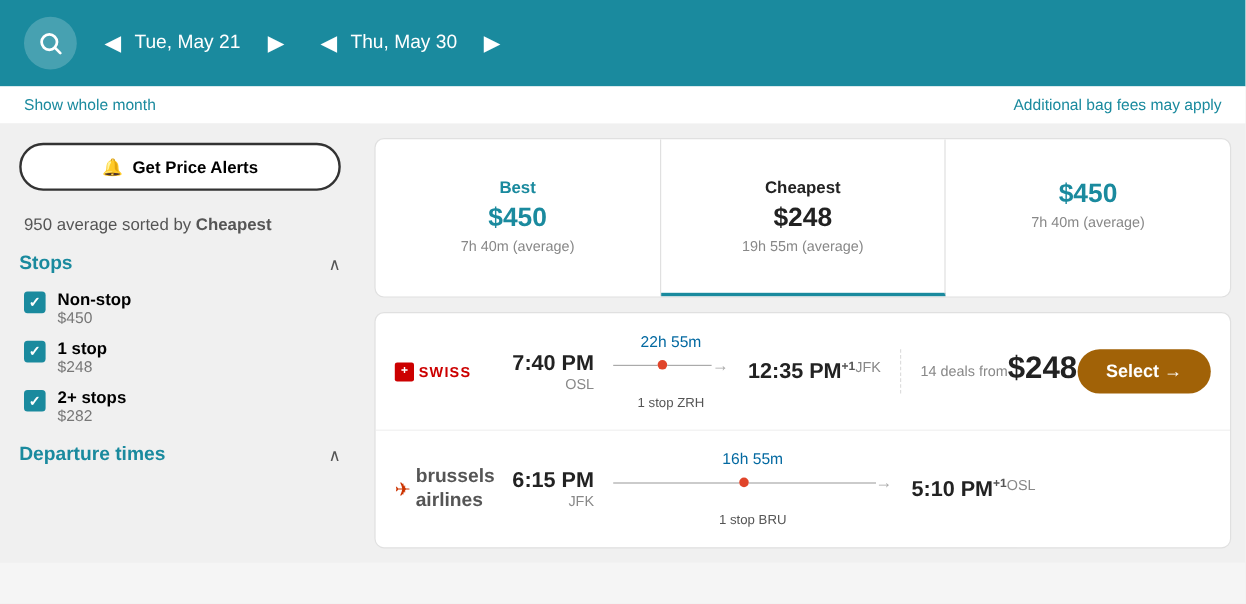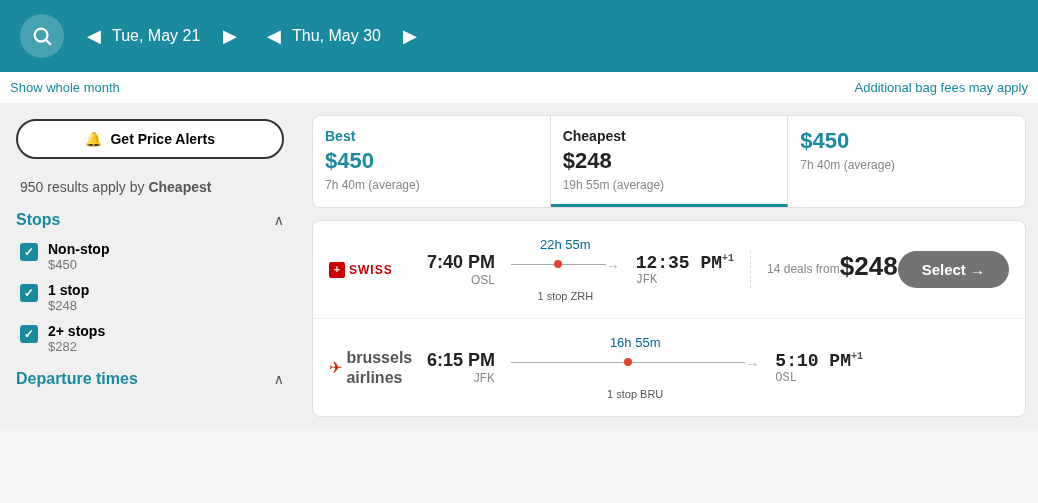--- a/index.html
+++ b/index.html
@@ -105,21 +105,22 @@
     .bct-card {
       background: white;
       border-radius: 8px;
       display: flex;
       overflow: hidden;
       margin-bottom: 12px;
       border: 1px solid #e0e0e0;
     }
     .bct-item {
       flex: 1;
-      padding: 12px;
+      padding: 32px;
+      text-align: center;
       cursor: pointer;
       border-right: 1px solid #e0e0e0;
     }
     .bct-item:last-child { border-right: none; }
     .bct-item.active { border-bottom: 3px solid #1a8a9e; }
     .bct-name { font-size: 14px; font-weight: 600; color: #555; margin-bottom: 4px; }
     .bct-name.teal { color: #1a8a9e; }
     .bct-price { font-size: 22px; font-weight: 700; color: #1a8a9e; margin-bottom: 4px; }
     .bct-price.dark { color: #222; }
     .bct-time { font-size: 12px; color: #888; }
@@ -151,51 +152,51 @@
     .flight-airport { font-size: 12px; color: #888; }
 
     .flight-route { flex: 1; display: flex; flex-direction: column; align-items: center; }
     .route-duration { font-size: 13px; color: #0369a1; margin-bottom: 4px; }
     .route-line { display: flex; align-items: center; width: 100%; position: relative; }
     .line { flex: 1; height: 1px; background: #aaa; }
     .dot { width: 8px; height: 8px; background: #e0442a; border-radius: 50%; flex-shrink: 0; }
     .arrow-right { font-size: 14px; color: #aaa; }
     .stop-info { font-size: 11px; color: #555; margin-top: 18px; }
 
-    .flight-arrival { display: flex; flex-direction: column; align-items: flex-start; min-width: 70px; font-family: Liberation Mono, monospace; }
+    .flight-arrival { display: flex; align-items: flex-start; min-width: 70px; }
     .arrival-time { font-size: 18px; font-weight: 700; color: #222; }
     .arrival-sup { font-size: 10px; vertical-align: super; font-weight: 700; color: #555; }
     .arrival-airport { font-size: 12px; color: #888; }
 
     .flight-price-section {
       display: flex; flex-direction: row; align-items: center;
       min-width: 130px; flex-shrink: 0;
       padding-left: 16px;
       border-left: 1px dashed #ddd;
     }
     .deals-from { font-size: 12px; color: #888; margin-bottom: 2px; }
     .price-big { font-size: 26px; font-weight: 700; color: #222; margin-bottom: 6px; }
 
     .select-btn {
-      background: #737373;
+      background: #a16207;
       color: white;
       border: none;
       border-radius: 25px;
       padding: 10px 24px;
       font-size: 15px;
       font-weight: 600;
       cursor: pointer;
       display: flex; align-items: center; gap: 6px;
       white-space: nowrap;
     }
 
     
     .top-header {
       background: white;
-      padding: 8px 10px;
+      padding: 8px 20px;
       display: flex; align-items: center; justify-content: space-between;
     }
   </style>
 </head>
 <body>
 
 <div class="header">
   <div class="search-icon-circle">
     <svg width="22" height="22" viewBox="0 0 24 24" fill="none">
       <circle cx="11" cy="11" r="7" stroke="white" stroke-width="2.5"></circle>
@@ -223,21 +224,21 @@
 
   <div class="sidebar">
 
     <button class="price-alert-btn">
       <span class="bell-icon">🔔</span>
       <span>Get Price Alerts</span>
     </button>
 
     <div class="results-info">
       <span>950</span>
-      <span> results apply by </span>
+      <span> average sorted by </span>
       <strong>Cheapest</strong>
     </div>
 
 
     <div>
       <div class="section-header">
         <span class="section-title">Stops</span>
         <span class="chevron-icon">∧</span>
       </div>
 

